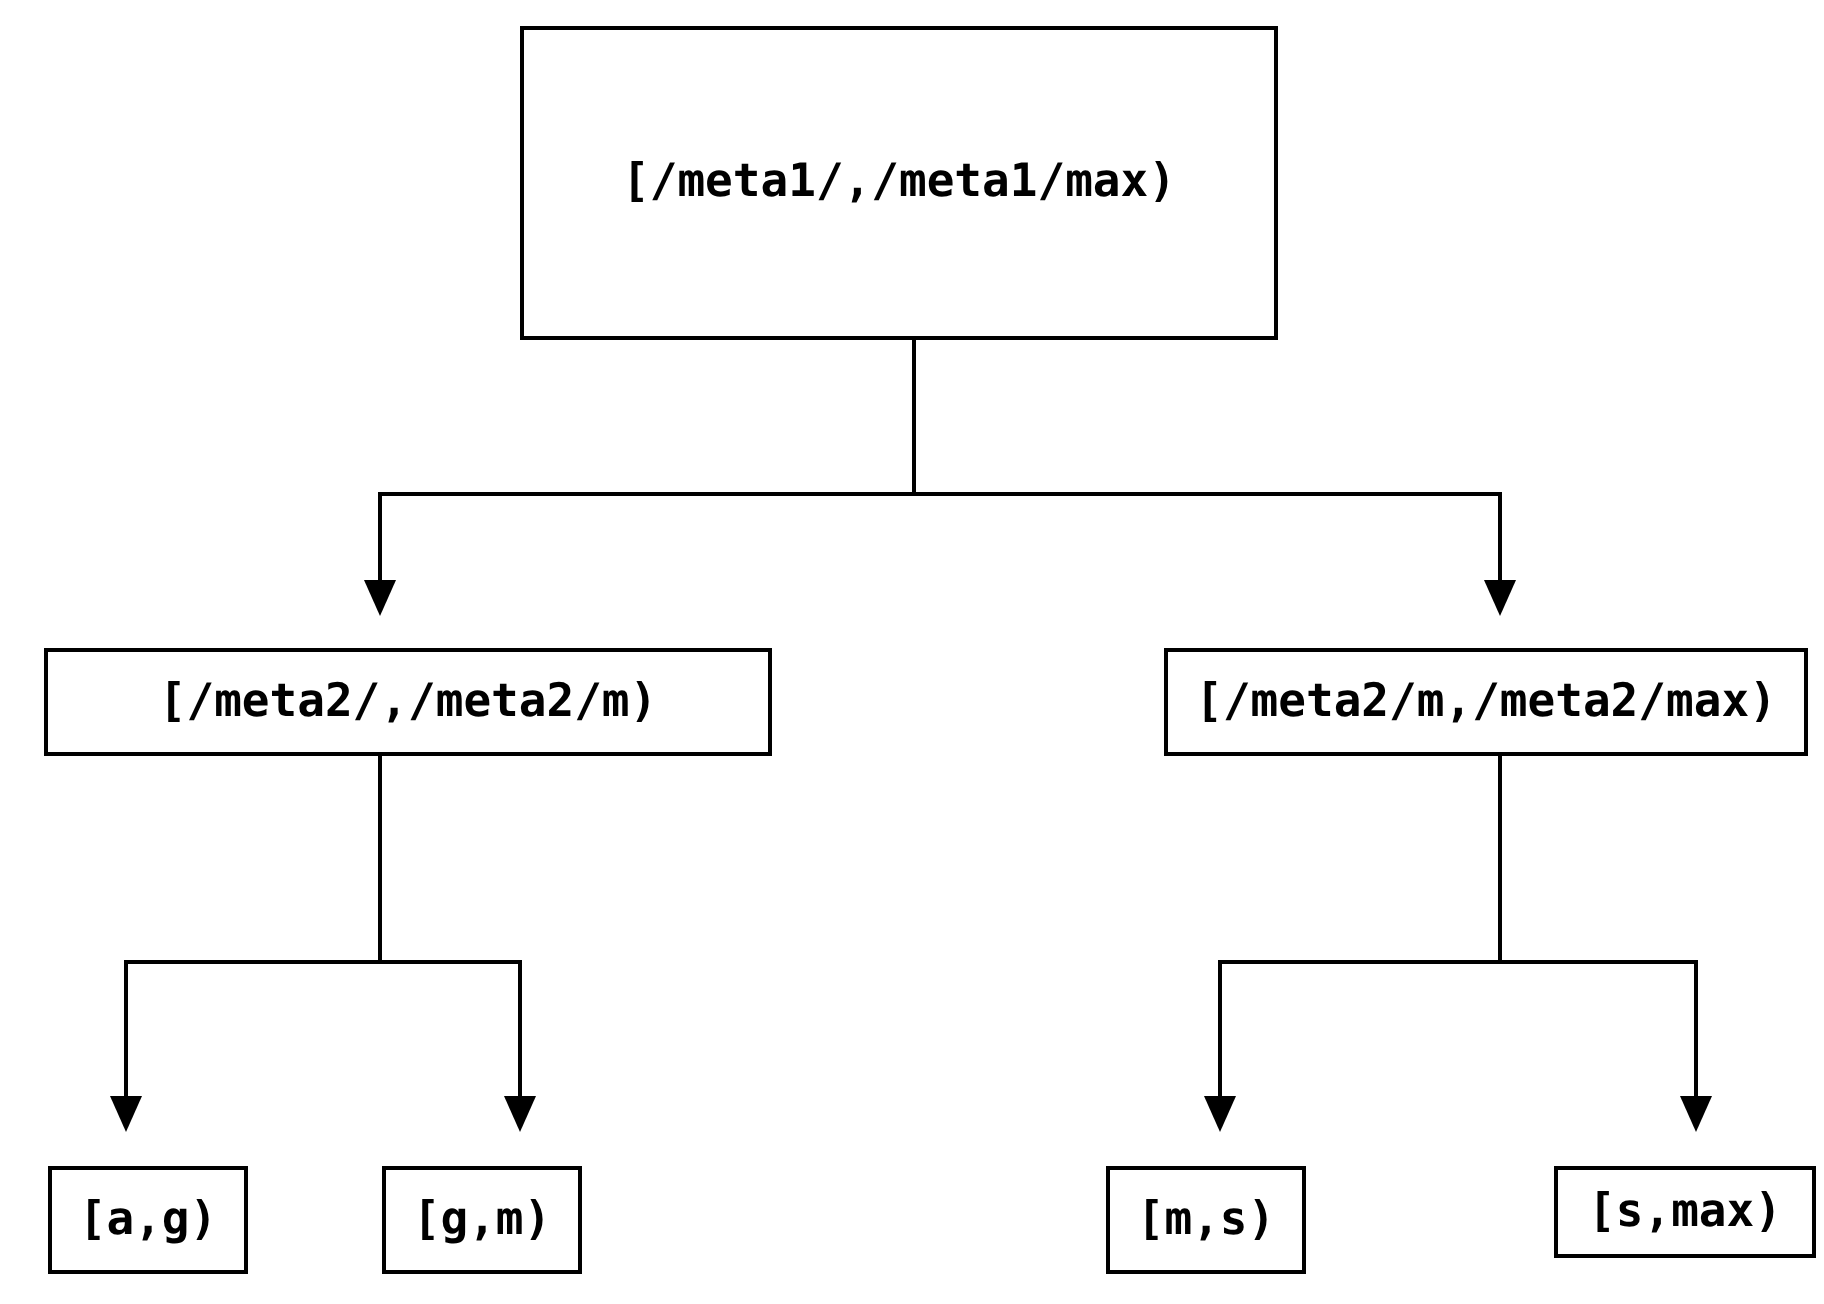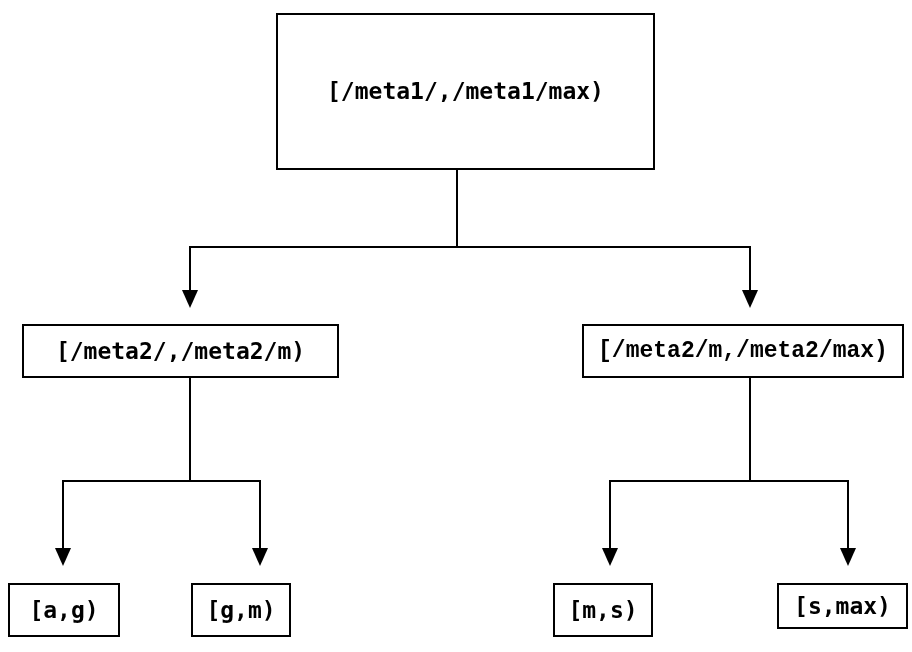--- a/index.html
+++ b/index.html
@@ -32,24 +32,24 @@
     justify-content: center;
   }
   .node .label {
     font-size: 23px;
     font-weight: 700;
     color: #000000;
     white-space: pre;
     line-height: 1;
   }
   
-  .node-root      { left: 276px; top: 13px;  width: 379px; height: 157px; }
-  .node-mid-left  { left: 22px;  top: 324px; width: 317px; height: 54px; text-align: center; }
-  .node-mid-right { left: 582px; top: 324px; width: 322px; height: 54px; font-family: Liberation Mono, monospace; }
-  .node-leaf-ag   { left: 8px;   top: 583px; width: 112px; height: 54px; }
+  .node-root      { left: 260px; top: 13px;  width: 379px; height: 157px; }
+  .node-mid-left  { left: 22px;  top: 324px; width: 364px; height: 54px; text-align: center; }
+  .node-mid-right { left: 582px; top: 324px; width: 322px; height: 54px; }
+  .node-leaf-ag   { left: 24px;   top: 583px; width: 100px; height: 54px; }
   .node-leaf-gm   { left: 191px; top: 583px; width: 100px; height: 54px; }
   .node-leaf-ms   { left: 553px; top: 583px; width: 100px; height: 54px; }
   .node-leaf-smax { left: 777px; top: 583px; width: 131px; height: 46px; }
 
   .edge-line {
     stroke: #000000;
     stroke-width: 2;
     fill: none;
   }
   .edge-arrow {

